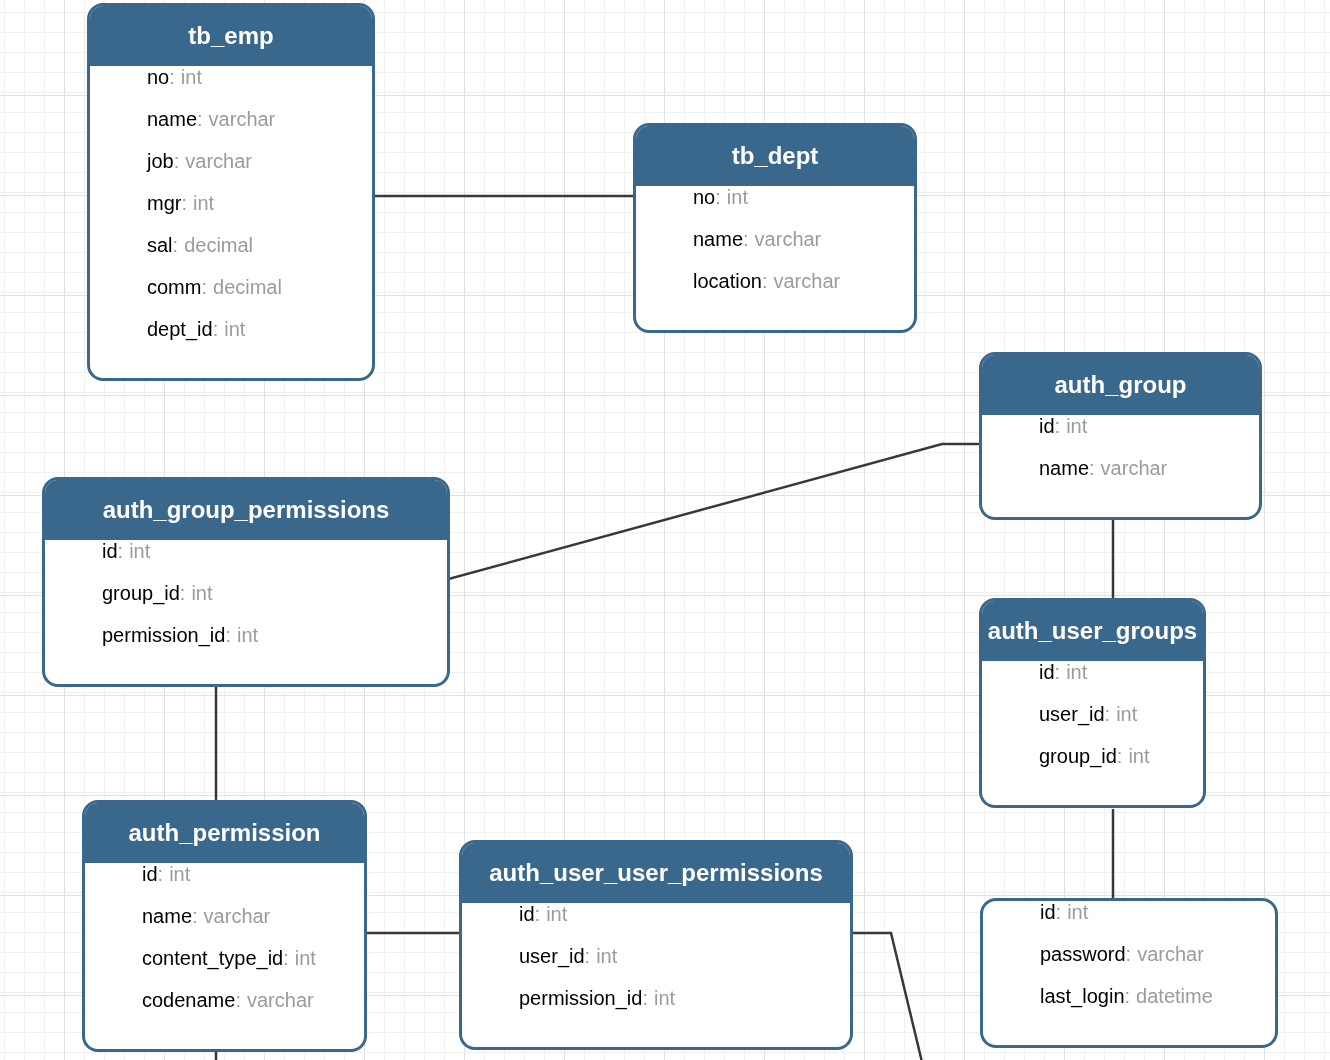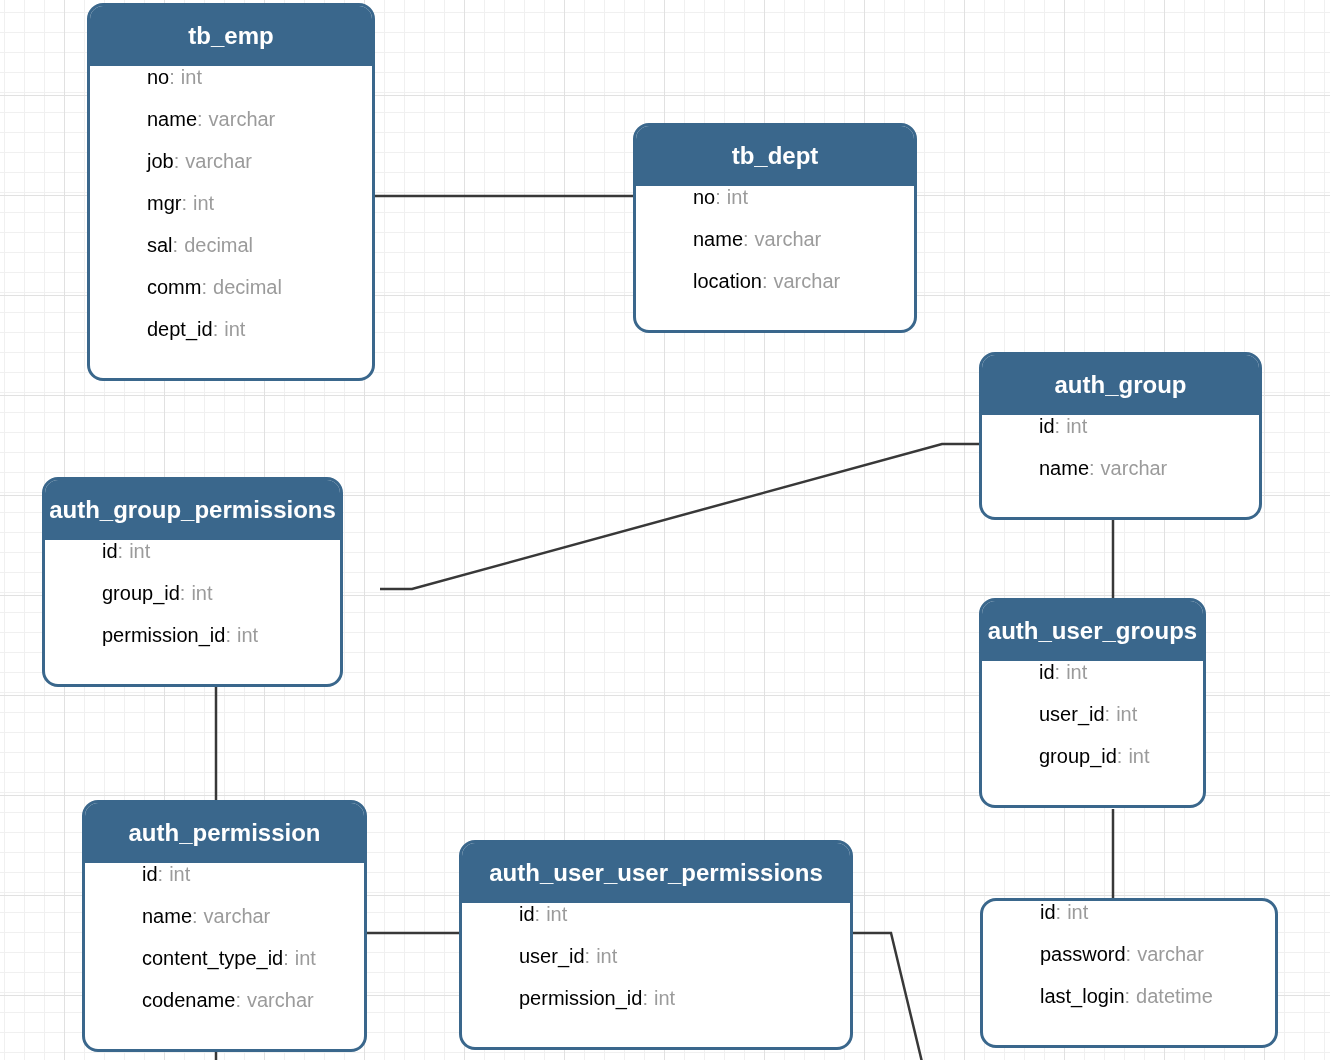--- a/index.html
+++ b/index.html
@@ -154,21 +154,21 @@
           <span class="field-sep">:</span>
           <span class="field-type">int</span>
         </div>
         <div class="field-row">
           <span class="field-name">name</span>
           <span class="field-sep">:</span>
           <span class="field-type">varchar</span>
         </div>
       </div>
     </div>
-    <div class="table-node" style="left: 42px; top: 477px; width: 301px;">
+    <div class="table-node" style="left: 42px; top: 477px; width: 408px;">
       <div class="table-header">
         <span>auth_group_permissions</span>
       </div>
       <div class="table-body">
         <div class="field-row">
           <span class="field-name">id</span>
           <span class="field-sep">:</span>
           <span class="field-type">int</span>
         </div>
         <div class="field-row">

